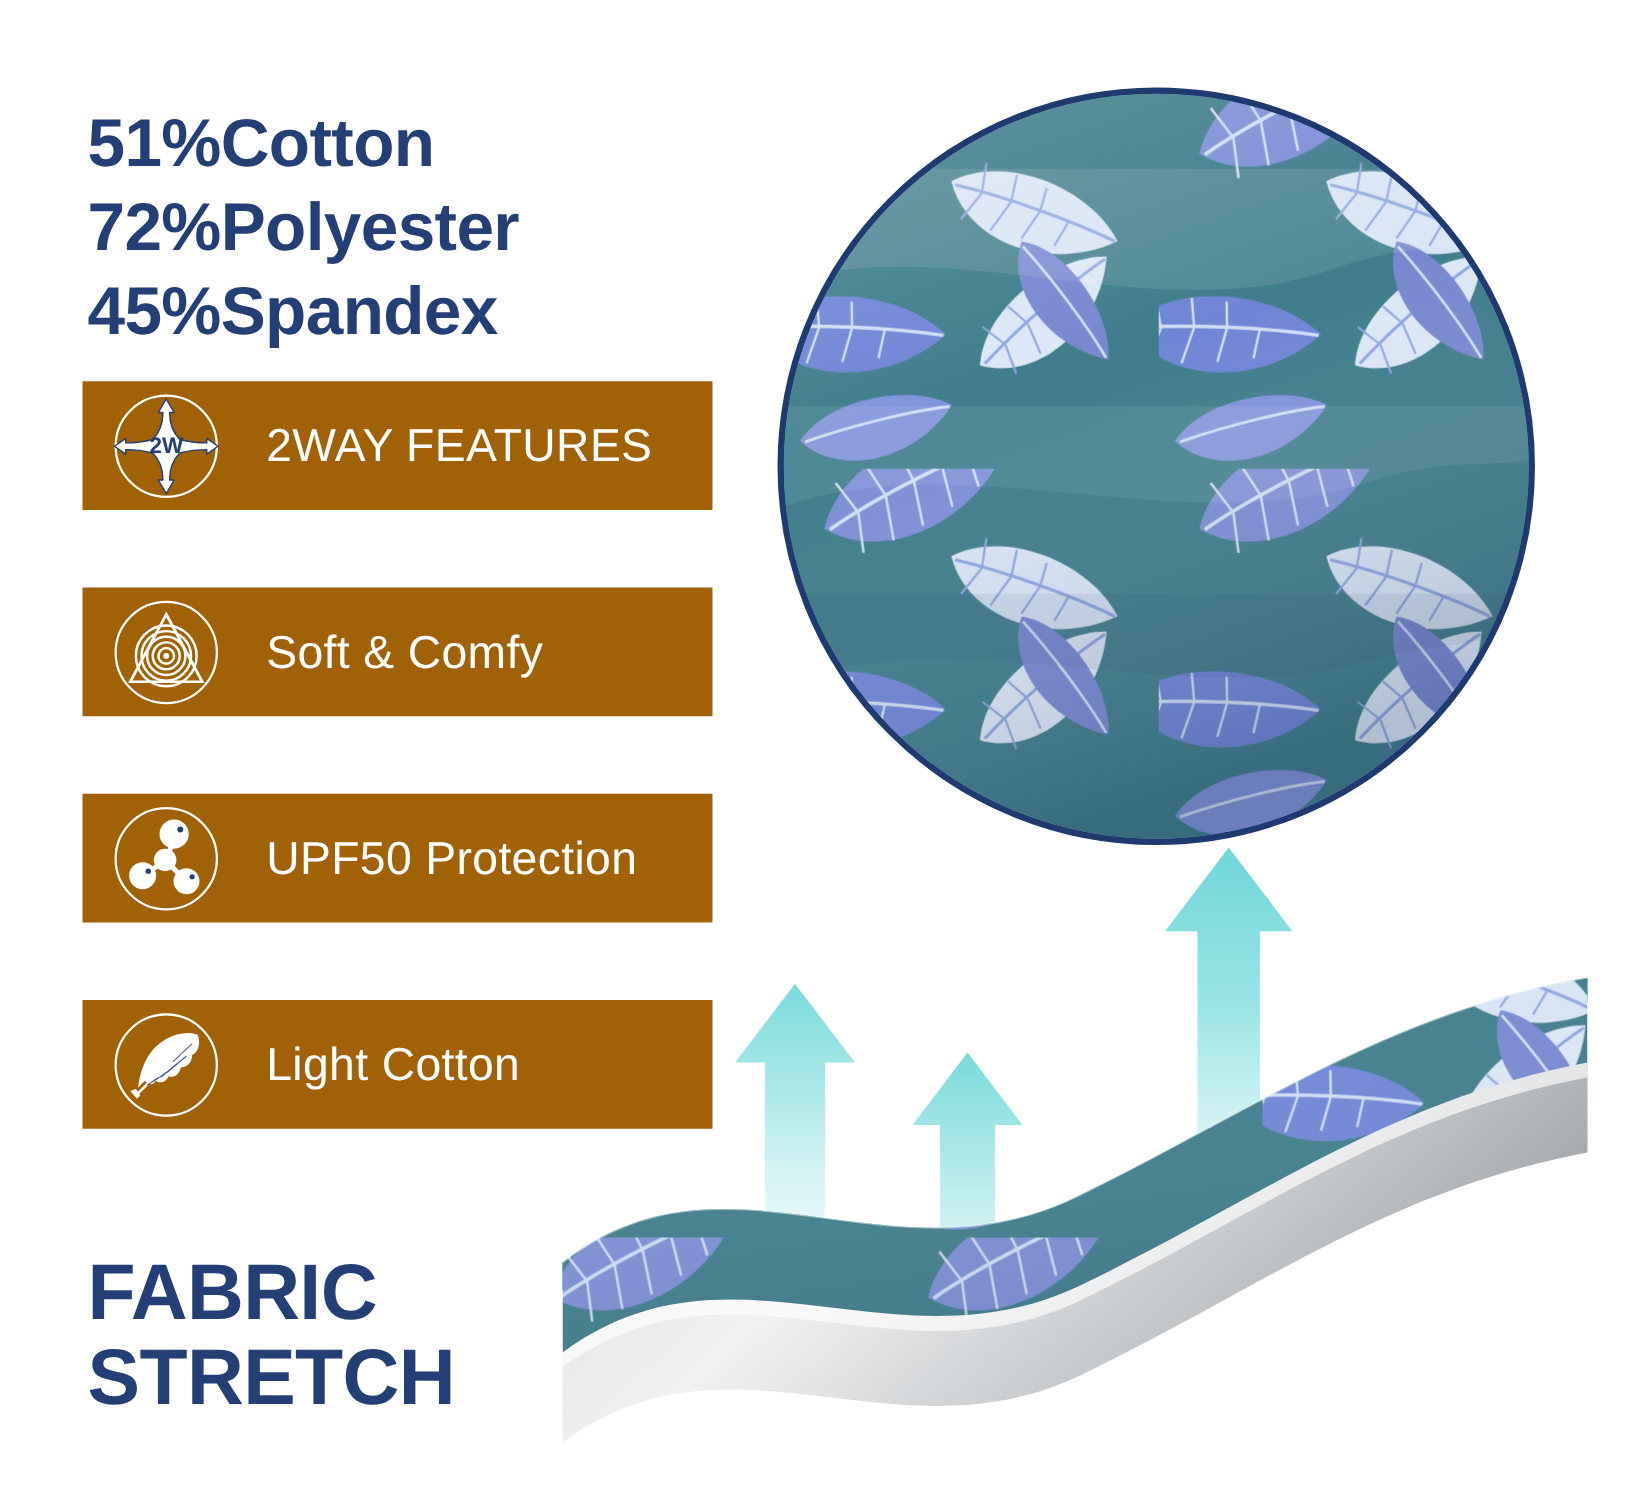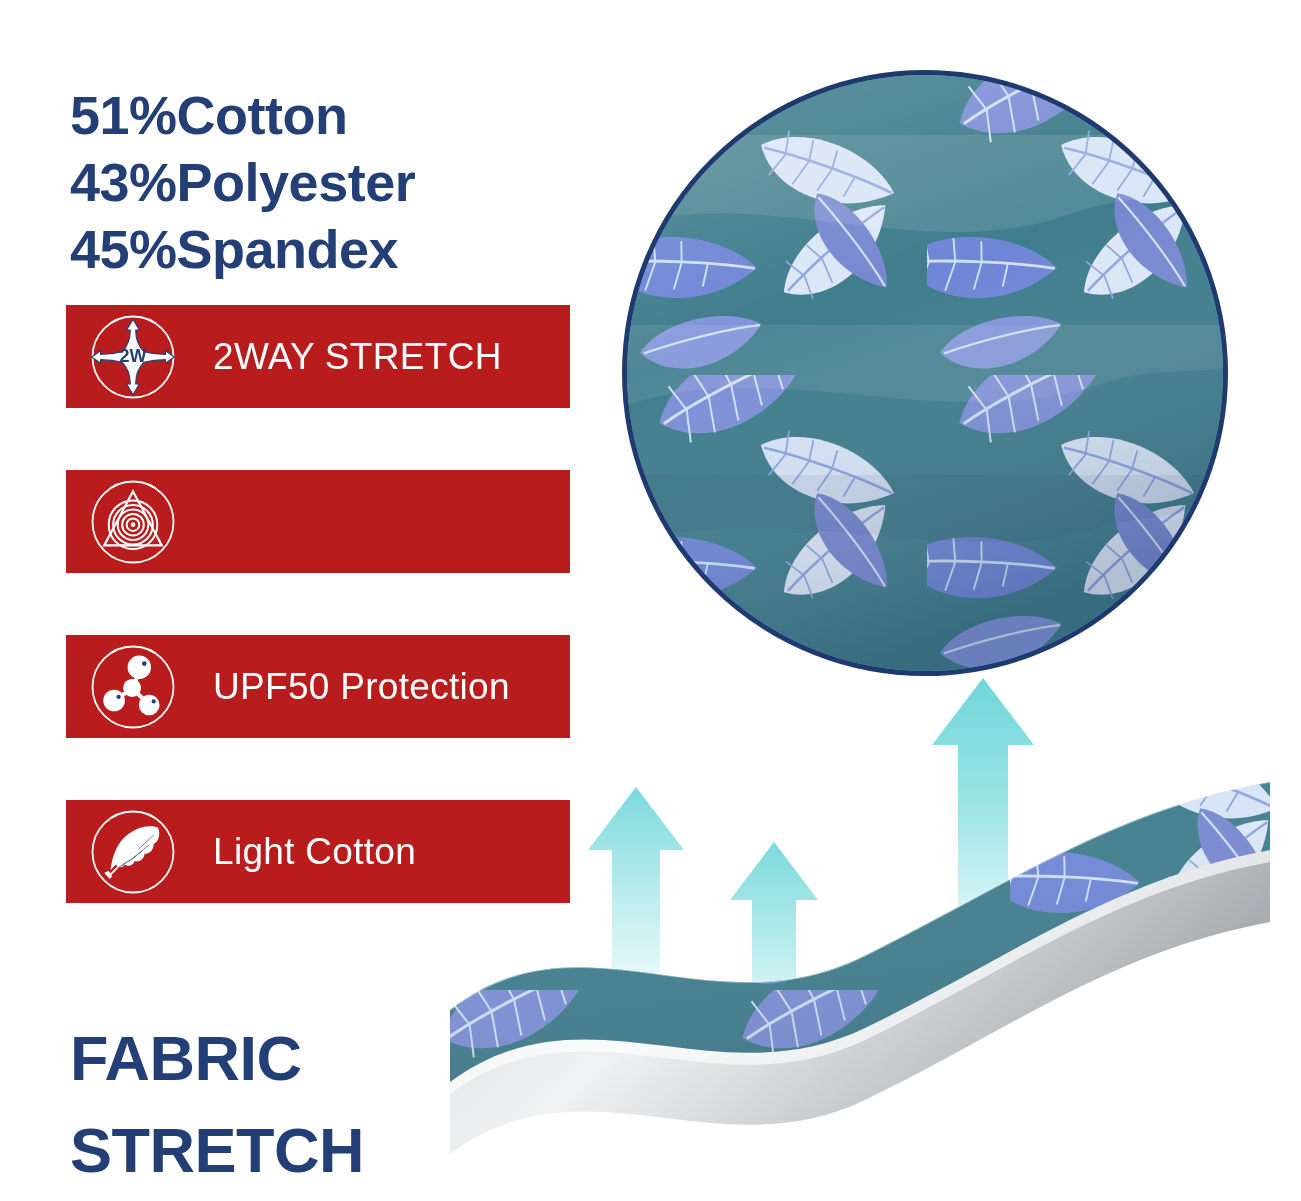--- a/index.html
+++ b/index.html
@@ -20,21 +20,21 @@
     line-height:1.24;
     letter-spacing:-0.5px;
   }
   #composition div { white-space:nowrap; }
 
   
   #features { position:absolute; left:66px; top:305px; width:504px; }
   .feature-bar {
     position:relative;
     width:504px; height:103px;
-    background:#b91c1c;
+    background:#a16207;
     margin-bottom:62px;
     display:flex; align-items:center;
   }
   .feature-icon {
     position:absolute; left:22px; top:50%;
     transform:translateY(-50%);
     width:90px; height:90px;
   }
   .feature-label {
     margin-left:147px;
@@ -44,21 +44,21 @@
     white-space:nowrap;
   }
 
   
   #fabric-features-title {
     position:absolute; left:70px; top:1000px;
     color:#243f75; font-weight:bold;
     font-size:63px; line-height:1.08;
     letter-spacing:-0.5px;
   }
-  #fabric-features-title div { white-space:nowrap;margin-top:24px; }
+  #fabric-features-title div { white-space:nowrap; }
 
   
   #swatch-circle {
     position:absolute; left:622px; top:70px;
     width:606px; height:606px;
     border-radius:50%;
     border:5px solid #1f3a6e;
     overflow:hidden;
     background:#6f86d6;
   }
@@ -75,54 +75,55 @@
     position:absolute; left:540px; top:560px;
     width:620px; height:560px;
     pointer-events:none;
   }
 </style>
 </head>
 <body>
 
 <div id="composition">
   <div>51%Cotton</div>
-  <div>43%Polyester</div>
+  <div>72%Polyester</div>
   <div>45%Spandex</div>
 </div>
 
 <div id="features">
 
   <div class="feature-bar">
     <span class="feature-icon">
       <svg viewBox="0 0 100 100" width="90" height="90">
         <circle cx="50" cy="50" r="45" fill="none" stroke="#ffffff" stroke-width="2"></circle>
 
         <path d="M50 8 L57 20 L53 20 Q53 35 62 44 Q73 47 86 47 L86 43 L96 50 L86 57 L86 53
                  Q73 53 62 56 Q53 65 53 80 L57 80 L50 92 L43 80 L47 80
                  Q47 65 38 56 Q27 53 14 53 L14 57 L4 50 L14 43 L14 47
                  Q27 47 38 44 Q47 35 47 20 L43 20 Z" fill="#ffffff" stroke="#243f75" stroke-width="1.3" stroke-linejoin="round"></path>
         <text x="50" y="56" text-anchor="middle" font-family="Liberation Sans, sans-serif" font-size="20" font-weight="bold" fill="#243f75">2W</text>
       </svg>
     </span>
-    <span class="feature-label">2WAY STRETCH</span>
+    <span class="feature-label">2WAY FEATURES</span>
   </div>
 
   <div class="feature-bar">
     <span class="feature-icon">
       <svg viewBox="0 0 100 100" width="90" height="90">
         <circle cx="50" cy="50" r="45" fill="none" stroke="#ffffff" stroke-width="2"></circle>
         <polygon points="50,16 82,76 18,76" fill="none" stroke="#ffffff" stroke-width="2.4"></polygon>
         <circle cx="50" cy="53" r="27" fill="none" stroke="#ffffff" stroke-width="2.2"></circle>
         <circle cx="50" cy="53" r="22" fill="none" stroke="#ffffff" stroke-width="2.2"></circle>
         <circle cx="50" cy="53" r="17" fill="none" stroke="#ffffff" stroke-width="2.2"></circle>
         <circle cx="50" cy="53" r="12" fill="none" stroke="#ffffff" stroke-width="2.2"></circle>
         <circle cx="50" cy="53" r="7" fill="none" stroke="#ffffff" stroke-width="2.2"></circle>
         <circle cx="50" cy="53" r="2.6" fill="#ffffff"></circle>
       </svg>
     </span>
+    <span class="feature-label">Soft &amp; Comfy</span>
   </div>
 
   <div class="feature-bar">
     <span class="feature-icon">
       <svg viewBox="0 0 100 100" width="90" height="90">
         <circle cx="50" cy="50" r="45" fill="none" stroke="#ffffff" stroke-width="2"></circle>
         <line x1="50" y1="52" x2="57" y2="31" stroke="#ffffff" stroke-width="4.5"></line>
         <line x1="50" y1="52" x2="31" y2="63" stroke="#ffffff" stroke-width="4.5"></line>
         <line x1="50" y1="52" x2="66" y2="68" stroke="#ffffff" stroke-width="4.5"></line>
         <circle cx="57" cy="28" r="13" fill="#ffffff"></circle>

